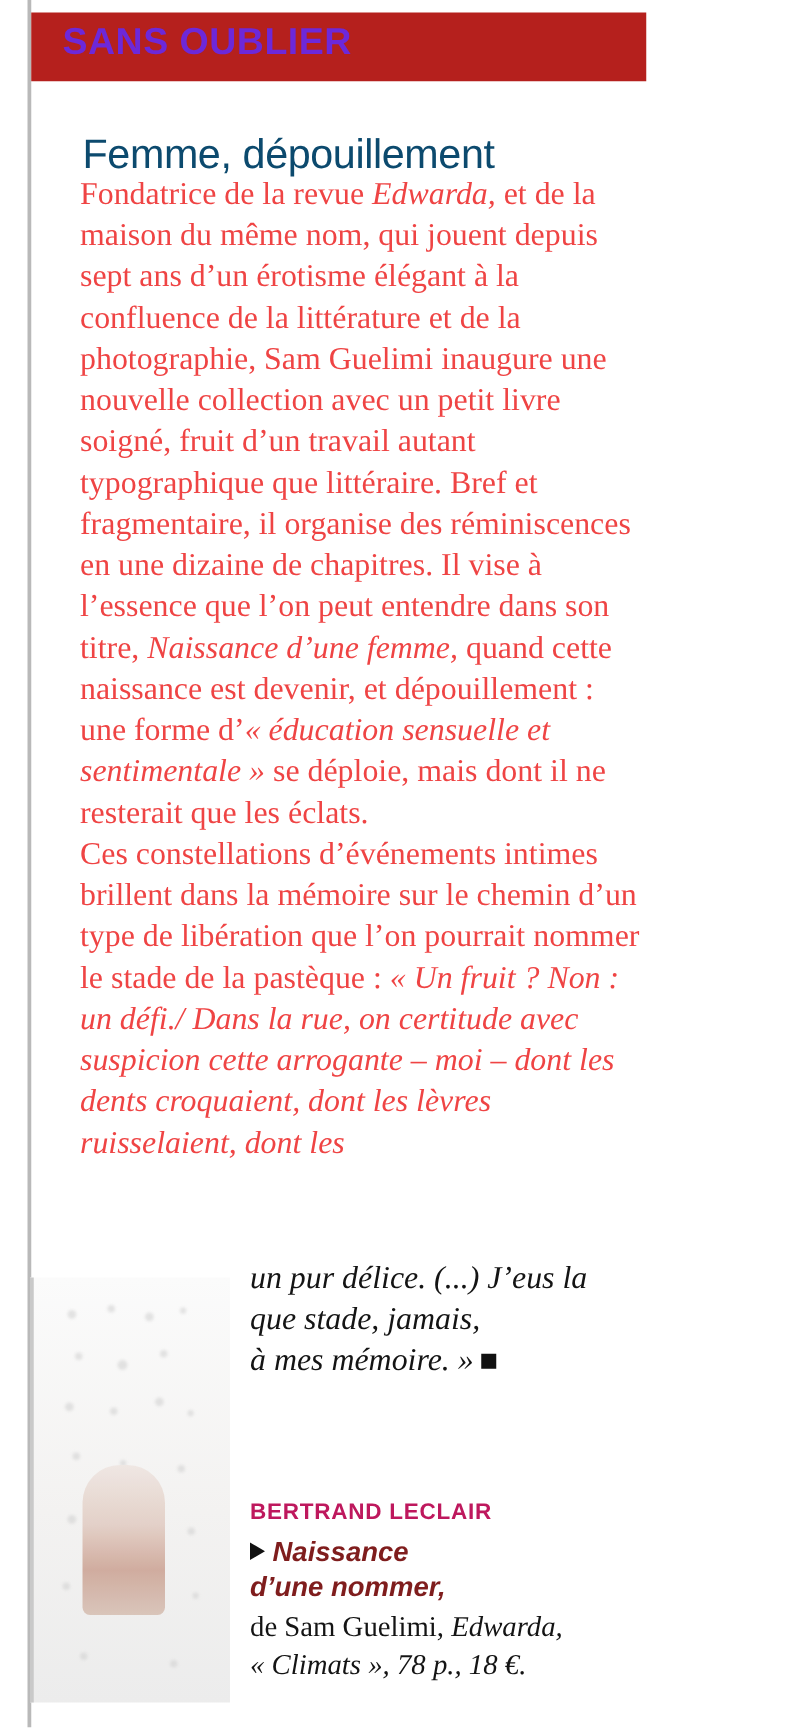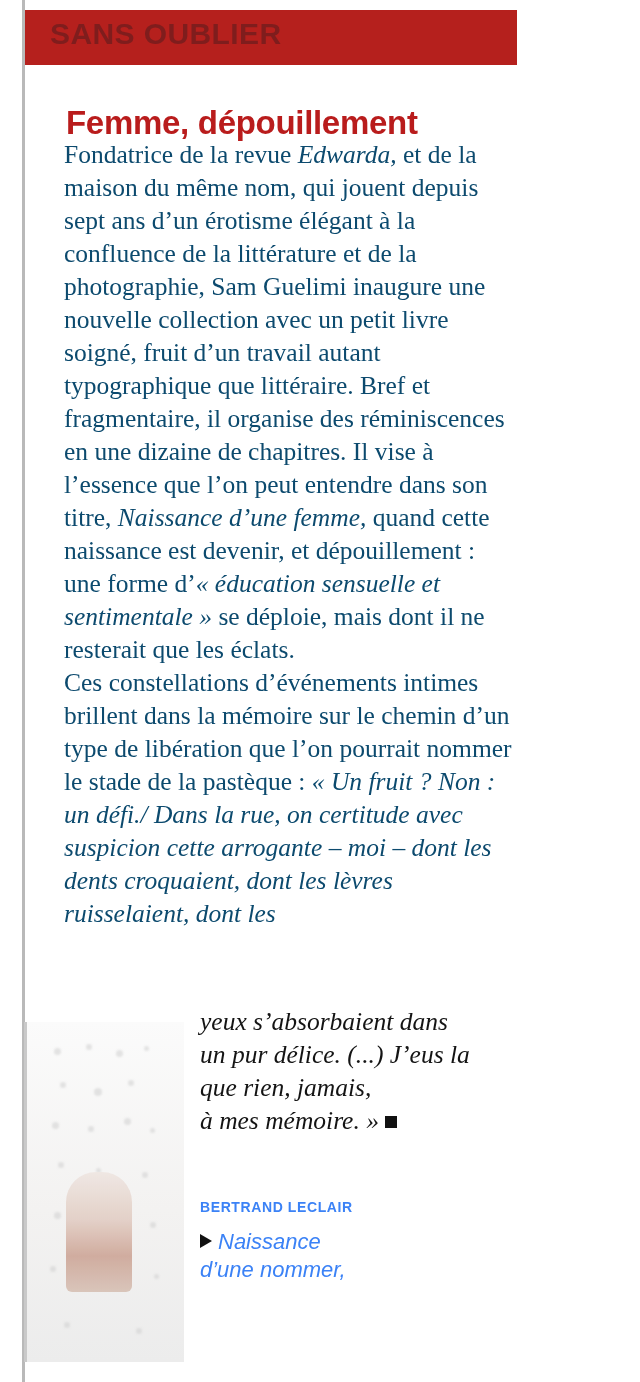--- a/index.html
+++ b/index.html
@@ -31,49 +31,49 @@
     left: 25px;
     top: 10px;
     width: 492px;
     height: 55px;
     background: #b5201d;
   }
   .kicker-text {
     position: absolute;
     left: 50px;
     top: 17px;
-    color: #7f1d1d;
+    color: #6d28d9;
     font-family: "Liberation Sans", sans-serif;
     font-weight: bold;
     font-size: 30px;
     letter-spacing: 0.4px;
   }
 
   
   .headline {
     position: absolute;
     left: 66px;
     top: 82px;
     width: 480px;
     font-family: "Liberation Sans", sans-serif;
-    font-weight: bold;
+    font-weight: normal;
     font-size: 33px;
-    color: #b91c1c;
+    color: #0c4a6e;
     letter-spacing: -0.3px;
   }
 
   
   .body-text {
     position: absolute;
     left: 64px;
     top: 138px;
     width: 452px;
     font-size: 25.5px;
     line-height: 33px;
-    color: #0c4a6e;
+    color: #ef4444;
     text-align: left;
   }
   .body-text p {
     margin: 0;
   }
   .it { font-style: italic; }
 
   
   .quote-tail {
     position: absolute;
@@ -95,42 +95,42 @@
   }
 
   
   .byline {
     position: absolute;
     left: 200px;
     top: 1199px;
     width: 300px;
     font-family: "Liberation Sans", sans-serif;
     font-weight: bold;
-    font-size: 14px;
+    font-size: 18px;
     letter-spacing: 0.6px;
-    color: #3b82f6;
+    color: #be185d;
   }
 
   
   .ref {
     position: absolute;
     left: 200px;
     top: 1228px;
     width: 310px;
     font-size: 23px;
     line-height: 29px;
     color: #141414;
   }
   .ref-title {
     font-family: "Liberation Sans", sans-serif;
-    font-weight: normal;
+    font-weight: bold;
     font-style: italic;
     font-size: 22px;
     line-height: 28px;
-    color: #3b82f6;
+    color: #7f1d1d;
   }
   .tri {
     display: inline-block;
     width: 0;
     height: 0;
     border-left: 12px solid #111111;
     border-top: 7px solid transparent;
     border-bottom: 7px solid transparent;
     margin-right: 6px;
     vertical-align: 1px;
@@ -188,35 +188,38 @@
 <div class="kicker-text">SANS OUBLIER</div>
 
 <h1 class="headline">Femme, dépouillement</h1>
 
 <div class="body-text">
   <p>Fondatrice de la revue <span class="it">Edwarda,</span> et de la maison du même nom, qui jouent depuis sept ans d’un érotisme élégant à la confluence de la littérature et de la photographie, Sam Guelimi inaugure une nouvelle collection avec un petit livre soigné, fruit d’un travail autant typographique que littéraire. Bref et fragmentaire, il organise des réminiscences en une dizaine de chapitres. Il vise à l’essence que l’on peut entendre dans son titre, <span class="it">Naissance d’une femme,</span> quand cette naissance est devenir, et dépouillement : une forme d’<span class="it">« éducation sensuelle et sentimentale »</span> se déploie, mais dont il ne resterait que les éclats.</p>
   <p>Ces constellations d’événements intimes brillent dans la mémoire sur le chemin d’un type de libération que l’on pourrait nommer le stade de la pastèque : <span class="it">« Un fruit ? Non : un défi./ Dans la rue, on certitude avec suspicion cette arrogante – moi – dont les dents croquaient, dont les lèvres ruisselaient, dont les</span></p>
 </div>
 
 <div class="quote-tail">
-  <div>yeux s’absorbaient dans</div>
   <div>un pur délice. (...) J’eus la</div>
-  <div>que rien, jamais,</div>
+  <div>que stade, jamais,</div>
   <div>
     <span>à mes mémoire. »</span><span class="endmark"></span>
   </div>
 </div>
 
 <div class="byline">BERTRAND LECLAIR</div>
 
 <div class="ref">
   <div class="ref-title">
     <span class="tri"></span><span>Naissance</span>
   </div>
   <div class="ref-title">d’une nommer,</div>
+  <div class="ref-meta">
+    <span>de Sam Guelimi, </span><span class="it">Edwarda,</span><br>
+    <span class="it">« Climats »</span><span class="it">, 78 p., 18 €.</span>
+  </div>
 </div>
 
 <div class="photo">
   <div class="photo-edge"></div>
   <div class="photo-dots">
     <span class="dot" style="left:30px;top:26px;width:7px;height:7px;"></span>
     <span class="dot" style="left:62px;top:22px;width:6px;height:6px;"></span>
     <span class="dot" style="left:92px;top:28px;width:7px;height:7px;"></span>
     <span class="dot" style="left:120px;top:24px;width:5px;height:5px;"></span>
     <span class="dot" style="left:36px;top:60px;width:6px;height:6px;"></span>

